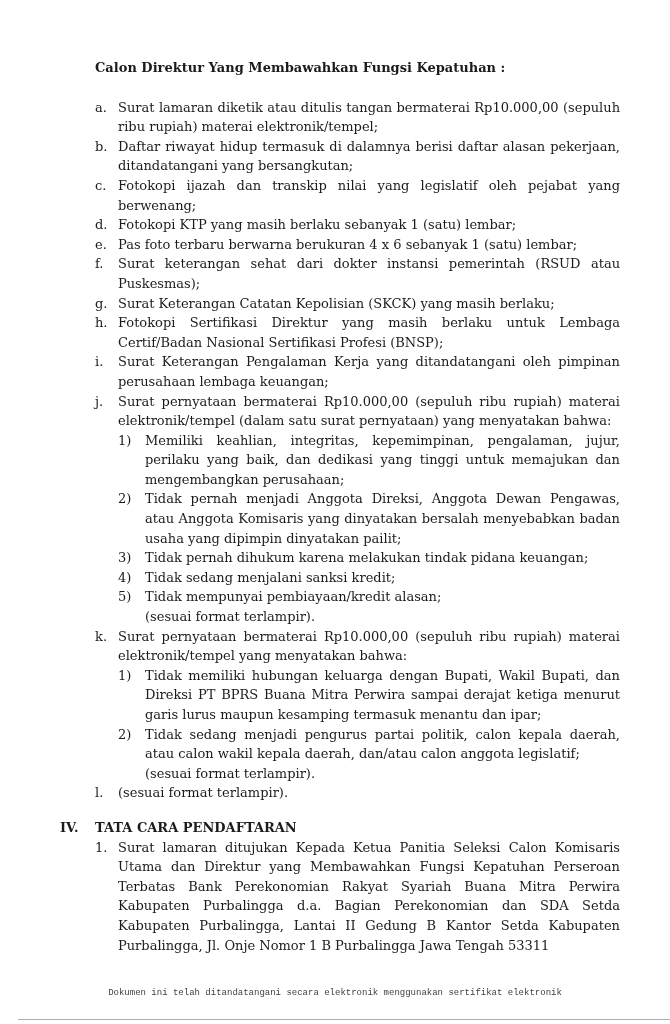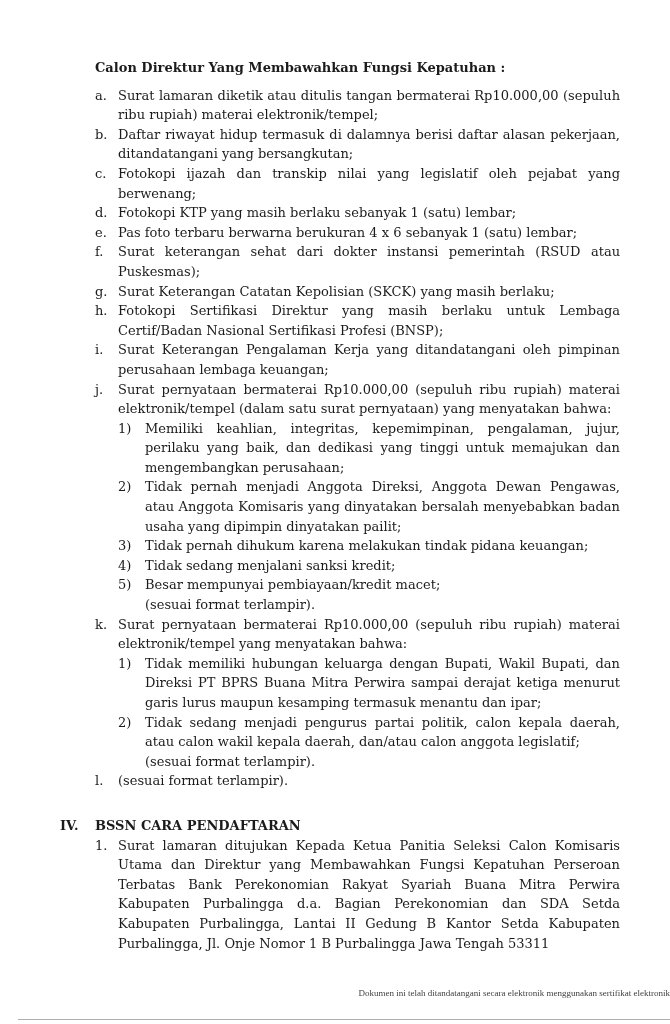--- a/index.html
+++ b/index.html
@@ -18,37 +18,37 @@
   }
   .content {
     position: absolute;
     top: 58px; left: 60px; right: 50px;
     font-size: 13px;
     line-height: 19.6px;
   }
   .doc-heading {
     margin-left: 35px;
     font-weight: bold;
-    margin-bottom: 8px;
+    margin-bottom: 20px;
   }
   .letter-list { margin-left: 35px; }
   .row { display: flex; }
   .row > .marker { flex: 0 0 23px; }
   .row > .txt { flex: 1; text-align: justify; }
   .sub-row > .marker { flex: 0 0 27px; }
   .trailing-sub { margin-left: 27px; }
   .trailing-plain { }
-  .section { margin-top: 25px; }
+  .section { margin-top: 15px; }
   .section-head { display: flex; font-weight: bold; }
   .section-head > .numeral { flex: 0 0 35px; }
   .section-items { margin-left: 35px; }
   .footer {
     position: absolute; left: 0; right: 0; bottom: 24px;
-    text-align: right;
-    font-family: Liberation Serif, serif;
+    text-align: center;
+    font-family: Liberation Mono, monospace;
     font-size: 9px;
     line-height: 13px;
     color: #3f3f3f;
   }
   .bottom-rule {
     position: absolute;
     left: 18px; right: 0; bottom: 4px;
     border-top: 1px solid #aeaeae;
   }
 </style>
@@ -122,21 +122,21 @@
           <div class="row sub-row">
             <span class="marker">3)</span>
             <div class="txt">Tidak pernah dihukum karena melakukan tindak pidana keuangan;</div>
           </div>
           <div class="row sub-row">
             <span class="marker">4)</span>
             <div class="txt">Tidak sedang menjalani sanksi kredit;</div>
           </div>
           <div class="row sub-row">
             <span class="marker">5)</span>
-            <div class="txt">Besar mempunyai pembiayaan/kredit macet;</div>
+            <div class="txt">Tidak mempunyai pembiayaan/kredit alasan;</div>
           </div>
           <div class="trailing-sub">(sesuai format terlampir).</div>
         </div>
       </div>
 
       <div class="row">
         <span class="marker">k.</span>
         <div class="txt">
           <div>Surat pernyataan bermaterai Rp10.000,00 (sepuluh ribu rupiah) materai elektronik/tempel yang menyatakan bahwa:</div>
           <div class="row sub-row">
@@ -156,21 +156,21 @@
         <div class="txt">
           <div class="trailing-plain">(sesuai format terlampir).</div>
         </div>
       </div>
 
     </div>
 
     <div class="section">
       <div class="section-head">
         <span class="numeral">IV.</span>
-        <span>BSSN CARA PENDAFTARAN</span>
+        <span>TATA CARA PENDAFTARAN</span>
       </div>
       <div class="section-items">
         <div class="row">
           <span class="marker">1.</span>
           <div class="txt">Surat lamaran ditujukan Kepada Ketua Panitia Seleksi Calon Komisaris Utama dan Direktur yang Membawahkan Fungsi Kepatuhan Perseroan Terbatas Bank Perekonomian Rakyat Syariah Buana Mitra Perwira Kabupaten Purbalingga d.a. Bagian Perekonomian dan SDA Setda Kabupaten Purbalingga, Lantai II Gedung B Kantor Setda Kabupaten Purbalingga, Jl. Onje Nomor 1 B Purbalingga Jawa Tengah 53311</div>
         </div>
       </div>
     </div>
 
   </div>

